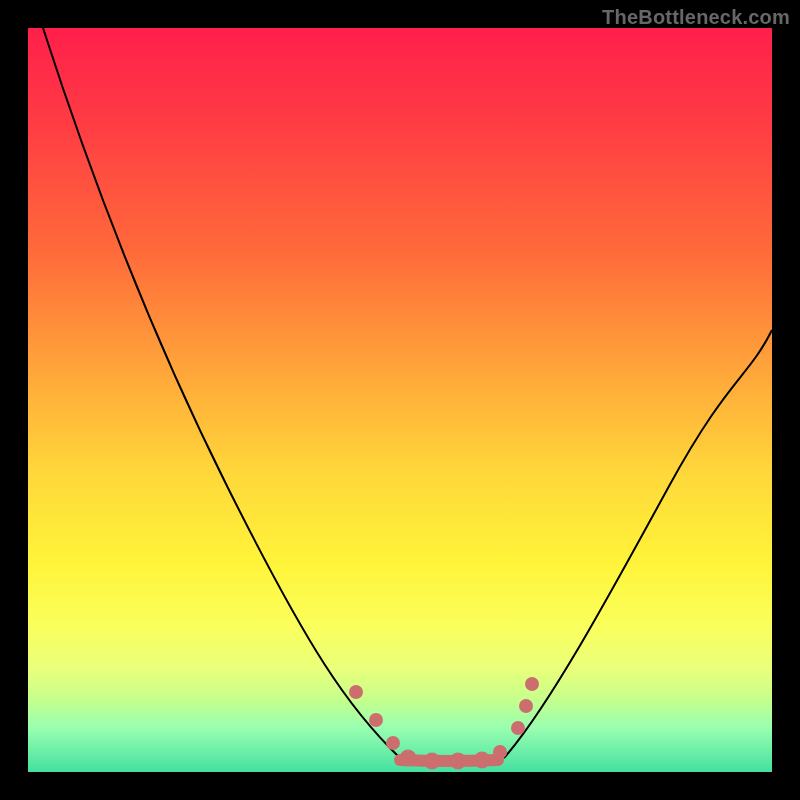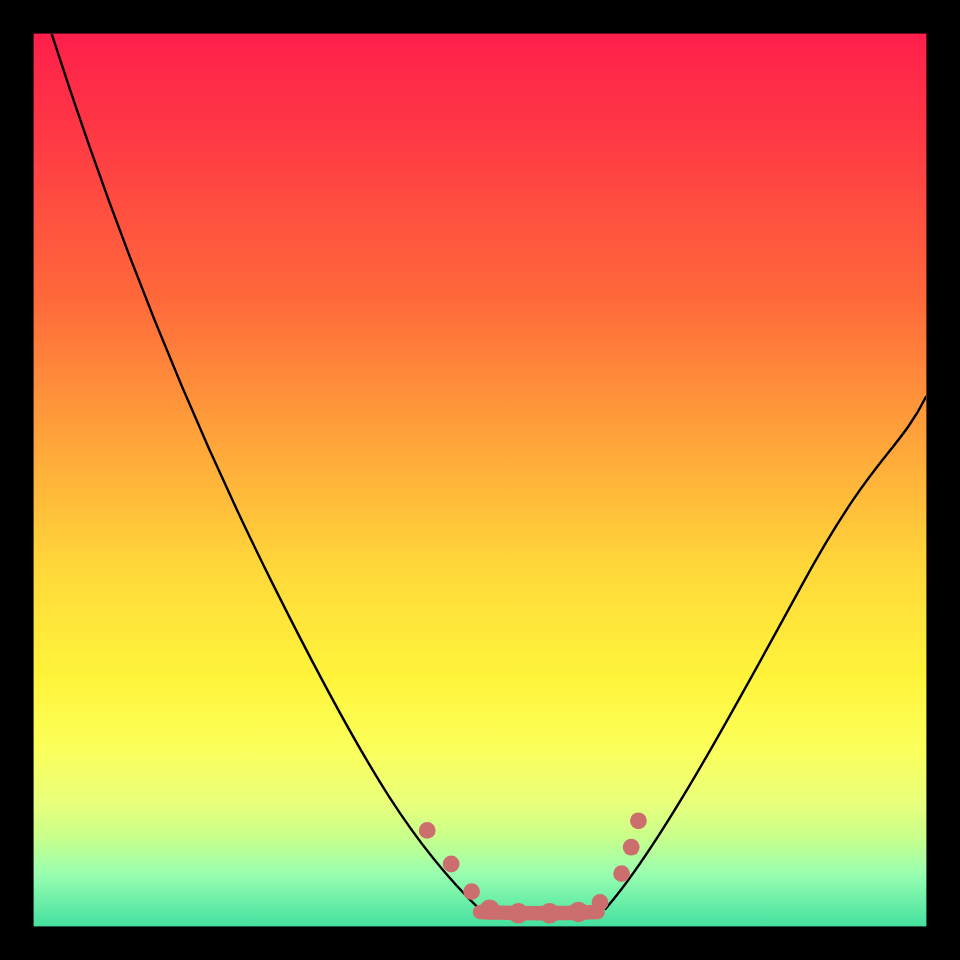--- a/index.html
+++ b/index.html
@@ -71,20 +71,21 @@
   .curve-line {
     stroke: #000;
     stroke-width: 2;
     fill: none;
   }
 </style>
 </head>
 <body>
 
 <div class="frame">
+  <div class="watermark">TheBottleneck.com</div>
   <div class="plot">
     <svg class="curve" viewBox="0 0 744 744" preserveAspectRatio="none">
 
       <path class="curve-line" d="M15 0
                C 60 140, 120 300, 200 460
                S 320 680, 372 730"></path>
 
       <path class="curve-line" d="M476 730
                C 520 680, 580 570, 640 460
                S 720 350, 744 302"></path>

